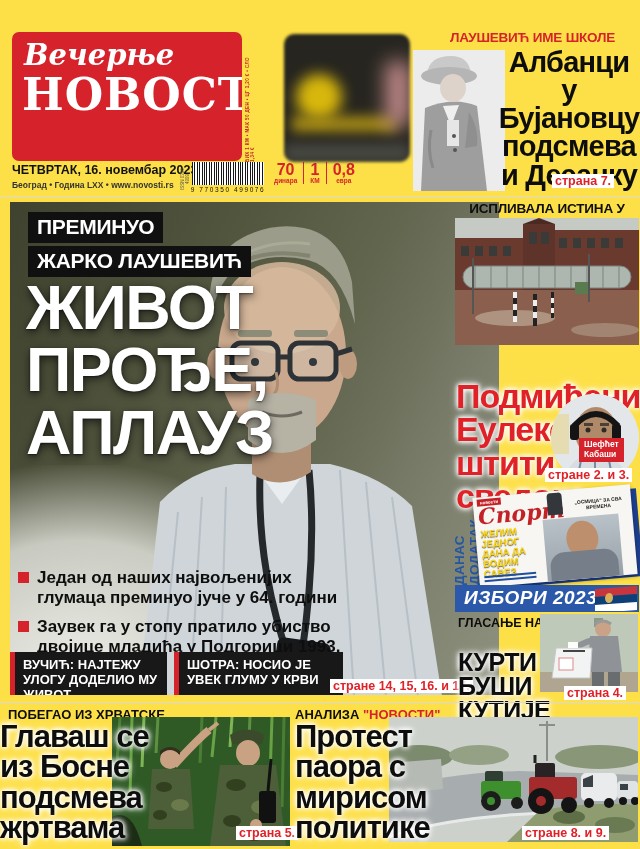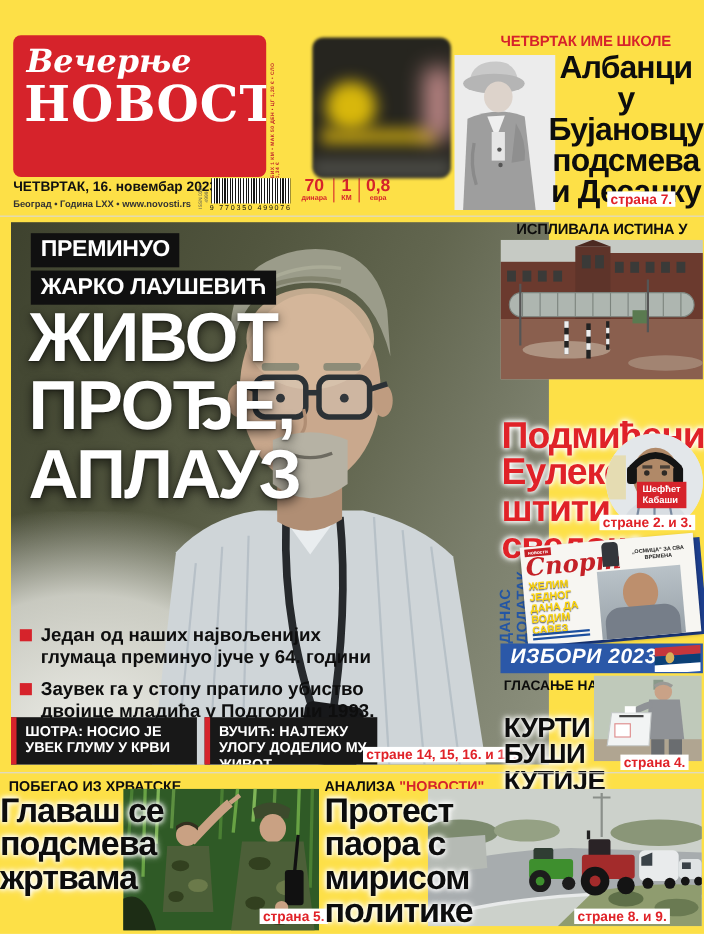--- a/index.html
+++ b/index.html
@@ -137,21 +137,21 @@
     </div>
   </div>
 
   <div class="abs ad">
     <div class="b1"></div>
     <div class="b2"></div>
     <div class="b3"></div>
     <div class="b4"></div>
   </div>
 
-  <div class="abs tr-kicker">ЧЕТВРТАК ИМЕ ШКОЛЕ</div>
+  <div class="abs tr-kicker">ЛАУШЕВИЋ ИМЕ ШКОЛЕ</div>
   <div class="abs tr-photo">
     <svg width="92" height="141" viewBox="0 0 92 141">
       <rect width="92" height="141" fill="#ececec"></rect>
       <path d="M12 58 Q40 46 64 56 L74 141 L8 141 Z" fill="#9e9e9e"></path>
       <path d="M30 56 L38 76 L46 55 Z" fill="#efefef"></path>
       <rect x="34" y="70" width="12" height="26" fill="#e6e6e6"></rect>
       <path d="M14 24 Q16 6 38 6 Q56 6 58 24 Z" fill="#c9c9c9"></path>
       <ellipse cx="36" cy="26" rx="28" ry="9" fill="#b5b5b5"></ellipse>
       <ellipse cx="40" cy="38" rx="13" ry="14" fill="#ddd3cb"></ellipse>
       <path d="M18 80 Q14 100 20 118" stroke="#8a8a8a" stroke-width="3" fill="none"></path>
@@ -222,22 +222,22 @@
       <div class="bullet">
         <span class="sq"></span>
         <span>Један од наших највољенијих глумаца преминуо јуче у 64. години</span>
       </div>
       <div class="bullet">
         <span class="sq"></span>
         <span>Заувек га у стопу пратило убиство двојице младића у Подгорици 1993.</span>
       </div>
     </div>
     <div class="abs quotes">
+      <div class="qbox q1">ВУЧИЋ: НАЈТЕЖУ УЛОГУ ДОДЕЛИО МУ ЖИВОТ</div>
       <div class="qbox q2">ШОТРА: НОСИО ЈЕ УВЕК ГЛУМУ У КРВИ</div>
-      <div class="qbox q1">ВУЧИЋ: НАЈТЕЖУ УЛОГУ ДОДЕЛИО МУ ЖИВОТ</div>
     </div>
     <div class="pref mn-pref">стране 14, 15, 16. и 17.</div>
   </div>
 
   <div class="abs hg-kicker">ИСПЛИВАЛА ИСТИНА У ХАГУ</div>
   <div class="abs hg-photo">
     <svg width="184" height="127" viewBox="0 0 184 127">
       <rect width="184" height="127" fill="#c6cac4"></rect>
       <rect x="0" y="20" width="72" height="52" fill="#6b3a2e"></rect>
       <rect x="96" y="12" width="88" height="60" fill="#6b3a2e"></rect>
@@ -424,20 +424,21 @@
       <ellipse cx="120" cy="104" rx="9" ry="6" fill="#32401f"></ellipse>
         <ellipse cx="142" cy="118" rx="10" ry="6" fill="#32401f"></ellipse>
       <line x1="156" y1="74" x2="159" y2="42" stroke="#111" stroke-width="3"></line>
       <rect x="147" y="74" width="17" height="32" rx="3" fill="#111"></rect>
       <circle cx="144" cy="108" r="6" fill="#c9a183"></circle>
       <path d="M0 100 Q20 90 30 129 L0 129 Z" fill="#1d2d15"></path>
     </svg>
   </div>
   <div class="abs bl-headline halo">
     <div>Главаш се</div>
+    <div>из Босне</div>
     <div>подсмева</div>
     <div>жртвама</div>
   </div>
   <div class="pref bl-pref">страна 5.</div>
 
   <div class="abs br-kicker">
     <span>АНАЛИЗА</span>
     <span class="red">"НОВОСТИ"</span>
   </div>
   <div class="abs tractors">

